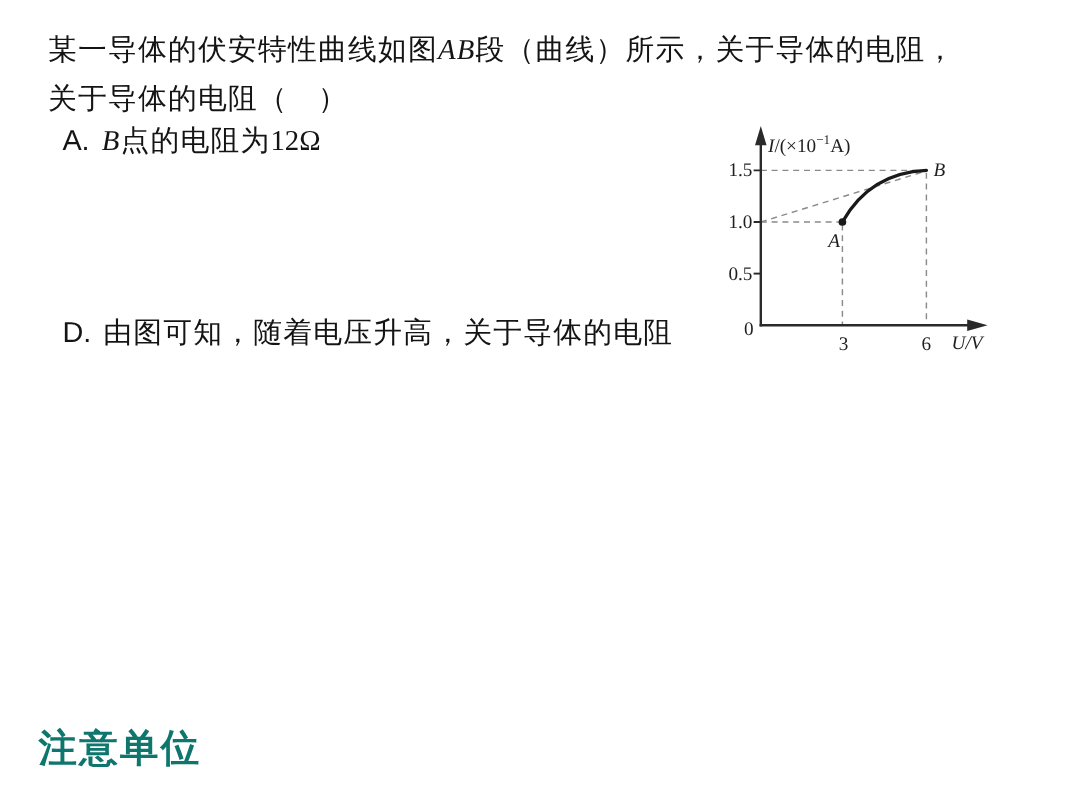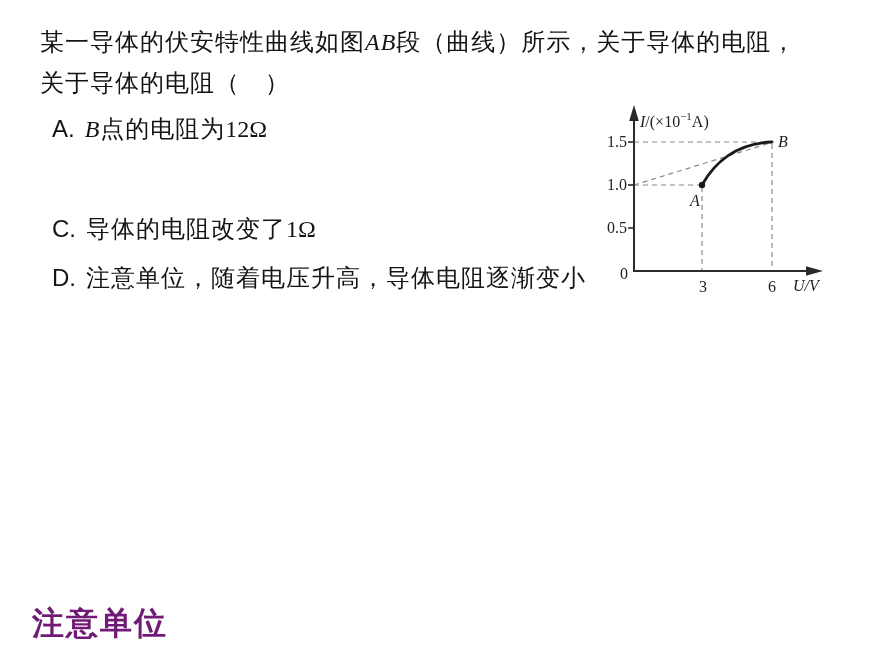--- a/index.html
+++ b/index.html
@@ -26,21 +26,21 @@
   .latin { font-style: italic; font-family: "Liberation Serif", serif; }
   .option {
     position: absolute;
     left: 52px;
     margin: 0;
     font-size: 24px;
     line-height: 32px;
     letter-spacing: 1px;
     white-space: nowrap;
   }
-  .opt-a { top: 113px; }
+  .opt-a { top: 102px; }
   .opt-b { top: 165px; }
   .opt-c { top: 213px; }
   .opt-d { top: 262px; }
   .opt-label {
     font-family: "Liberation Sans", sans-serif;
     letter-spacing: 0;
     margin-right: 10px;
   }
   .num { letter-spacing: 0; }
   .graph {
@@ -74,39 +74,38 @@
   }
   .note {
     position: absolute;
     left: 32px;
     top: 602px;
     margin: 0;
     font-family: "Liberation Sans", sans-serif;
     font-weight: bold;
     font-size: 32px;
     letter-spacing: 2px;
-    color: #701a75;
+    color: #0f766e;
     white-space: nowrap;
   }
 </style>
 </head>
 <body>
 
 <div class="slide">
 
   <p class="qline l1"><span>某一导体的伏安特性曲线如图</span><i class="latin">AB</i><span>段（曲线）所示，关于导体的电阻，</span></p>
 
   <p class="qline l2">关于导体的电阻（　）</p>
 
   <p class="option opt-a"><span class="opt-label">A.</span><i class="latin">B</i><span>点的电阻为</span><span class="num">12Ω</span></p>
 
 
-  <p class="option opt-c"><span class="opt-label">C.</span><i class="latin"></i><span>导体的电阻改变了</span><span class="num">1Ω</span></p>
 
-  <p class="option opt-d"><span class="opt-label">D.</span><i class="latin"></i><span>注意单位，随着电压升高，导体电阻逐渐变小</span><span class="num"></span></p>
+  <p class="option opt-d"><span class="opt-label">D.</span><i class="latin"></i><span>由图可知，随着电压升高，关于导体的电阻</span><span class="num"></span></p>
 
   <svg class="graph" viewBox="0 0 298 200" xmlns="http://www.w3.org/2000/svg">
 
     <line class="dash" x1="39" y1="42" x2="174" y2="42"></line>
     <line class="dash" x1="39" y1="85" x2="104" y2="85"></line>
     <line class="dash" x1="39" y1="85" x2="175" y2="43"></line>
     <line class="dash" x1="107" y1="87" x2="107" y2="171"></line>
     <line class="dash" x1="177" y1="44" x2="177" y2="171"></line>
 
     <path class="curve" d="M 107 85 Q 130 44 177 42"></path>

